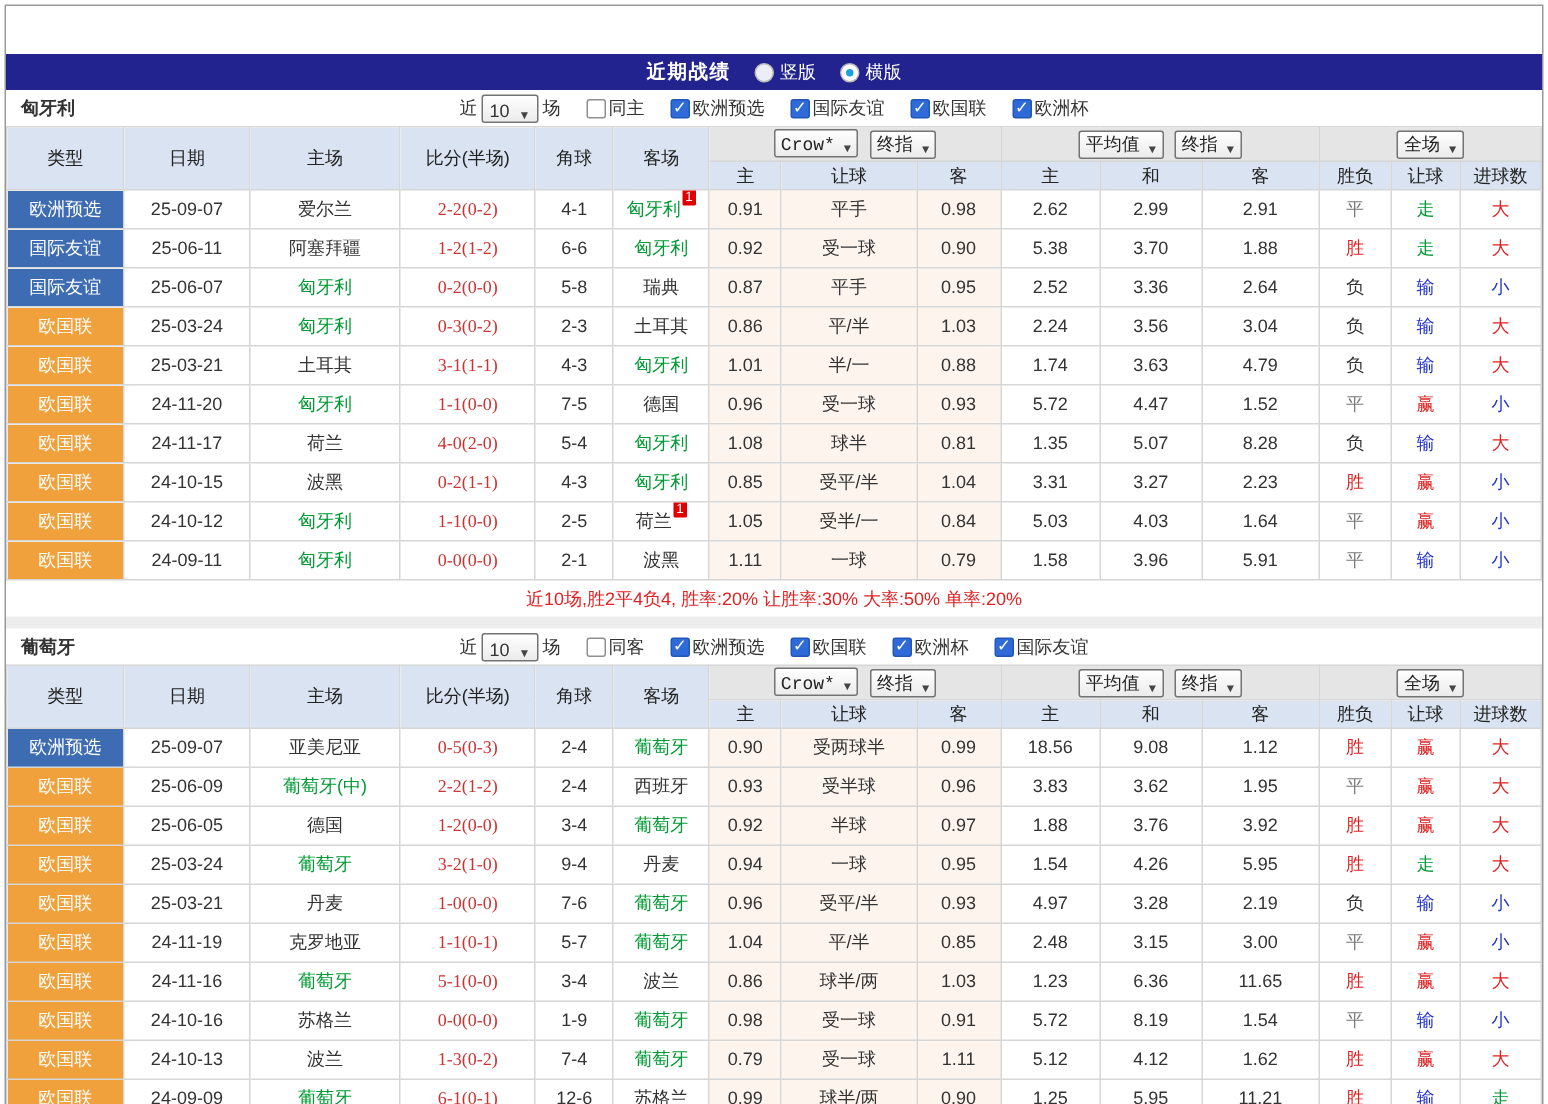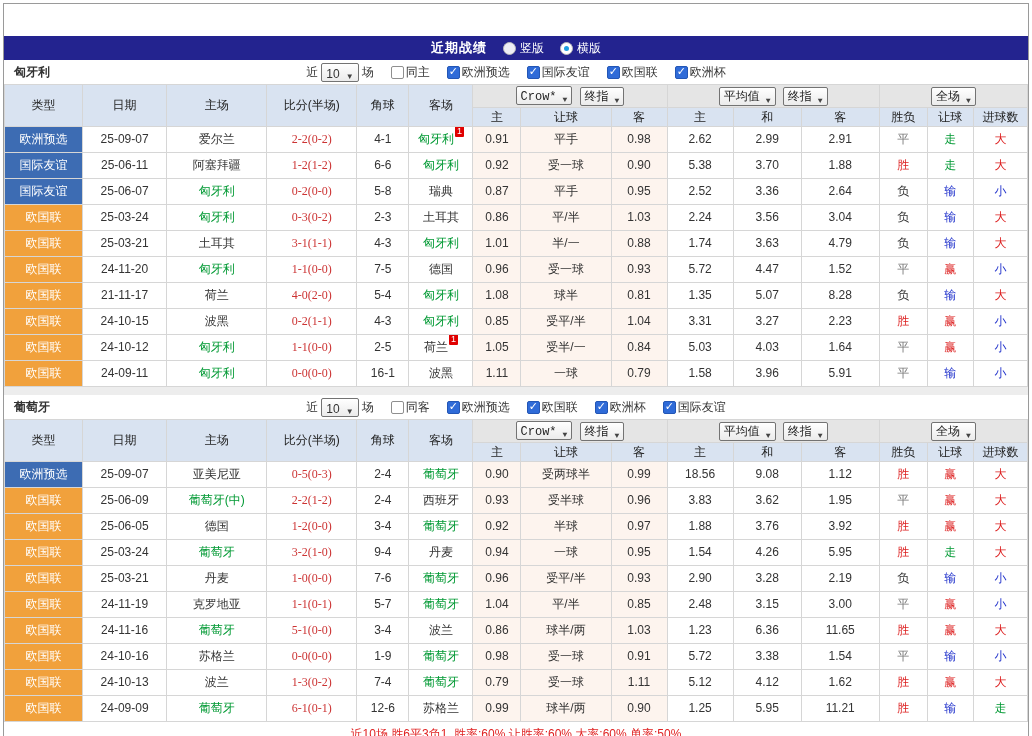--- a/index.html
+++ b/index.html
@@ -262,21 +262,21 @@
     <td>5.72</td>
     <td>4.47</td>
     <td>1.52</td>
     <td class="r-gray">平</td>
     <td class="r-red">赢</td>
     <td class="r-blue">小</td>
   </tr>
 
   <tr>
     <td class="type-orange">欧国联</td>
-    <td>21-11-17</td>
+    <td>24-11-17</td>
     <td><span>荷兰</span></td>
     <td class="score-text">4-0(2-0)</td>
     <td>5-4</td>
     <td><span class="t-green">匈牙利</span></td>
     <td class="odds-col">1.08</td>
     <td class="odds-col">球半</td>
     <td class="odds-col">0.81</td>
     <td>1.35</td>
     <td>5.07</td>
     <td>8.28</td>
@@ -319,34 +319,35 @@
     <td class="r-gray">平</td>
     <td class="r-red">赢</td>
     <td class="r-blue">小</td>
   </tr>
 
   <tr>
     <td class="type-orange">欧国联</td>
     <td>24-09-11</td>
     <td><span class="t-green">匈牙利</span></td>
     <td class="score-text">0-0(0-0)</td>
-    <td>16-1</td>
+    <td>2-1</td>
     <td><span>波黑</span></td>
     <td class="odds-col">1.11</td>
     <td class="odds-col">一球</td>
     <td class="odds-col">0.79</td>
     <td>1.58</td>
     <td>3.96</td>
     <td>5.91</td>
     <td class="r-gray">平</td>
     <td class="r-blue">输</td>
     <td class="r-blue">小</td>
   </tr>
 </tbody>
     </table>
+    <div class="summary">近10场,胜2平4负4, 胜率:20% 让胜率:30% 大率:50% 单率:20%</div>
   </div>
 
   <div class="section">
     <div class="filter-row">
       <span class="team-name">葡萄牙</span>
       <div class="filters">
         <span>近</span>
         <span class="select">
               <span class="sval">10</span>
               <span class="sarr">▼</span>
@@ -517,21 +518,21 @@
   <tr>
     <td class="type-orange">欧国联</td>
     <td>25-03-21</td>
     <td><span>丹麦</span></td>
     <td class="score-text">1-0(0-0)</td>
     <td>7-6</td>
     <td><span class="t-green">葡萄牙</span></td>
     <td class="odds-col">0.96</td>
     <td class="odds-col">受平/半</td>
     <td class="odds-col">0.93</td>
-    <td>2.90</td>
+    <td>4.97</td>
     <td>3.28</td>
     <td>2.19</td>
     <td class="r-dark">负</td>
     <td class="r-blue">输</td>
     <td class="r-blue">小</td>
   </tr>
 
   <tr>
     <td class="type-orange">欧国联</td>
     <td>24-11-19</td>
@@ -572,21 +573,21 @@
     <td class="type-orange">欧国联</td>
     <td>24-10-16</td>
     <td><span>苏格兰</span></td>
     <td class="score-text">0-0(0-0)</td>
     <td>1-9</td>
     <td><span class="t-green">葡萄牙</span></td>
     <td class="odds-col">0.98</td>
     <td class="odds-col">受一球</td>
     <td class="odds-col">0.91</td>
     <td>5.72</td>
-    <td>3.38</td>
+    <td>8.19</td>
     <td>1.54</td>
     <td class="r-gray">平</td>
     <td class="r-blue">输</td>
     <td class="r-blue">小</td>
   </tr>
 
   <tr>
     <td class="type-orange">欧国联</td>
     <td>24-10-13</td>
     <td><span>波兰</span></td>

